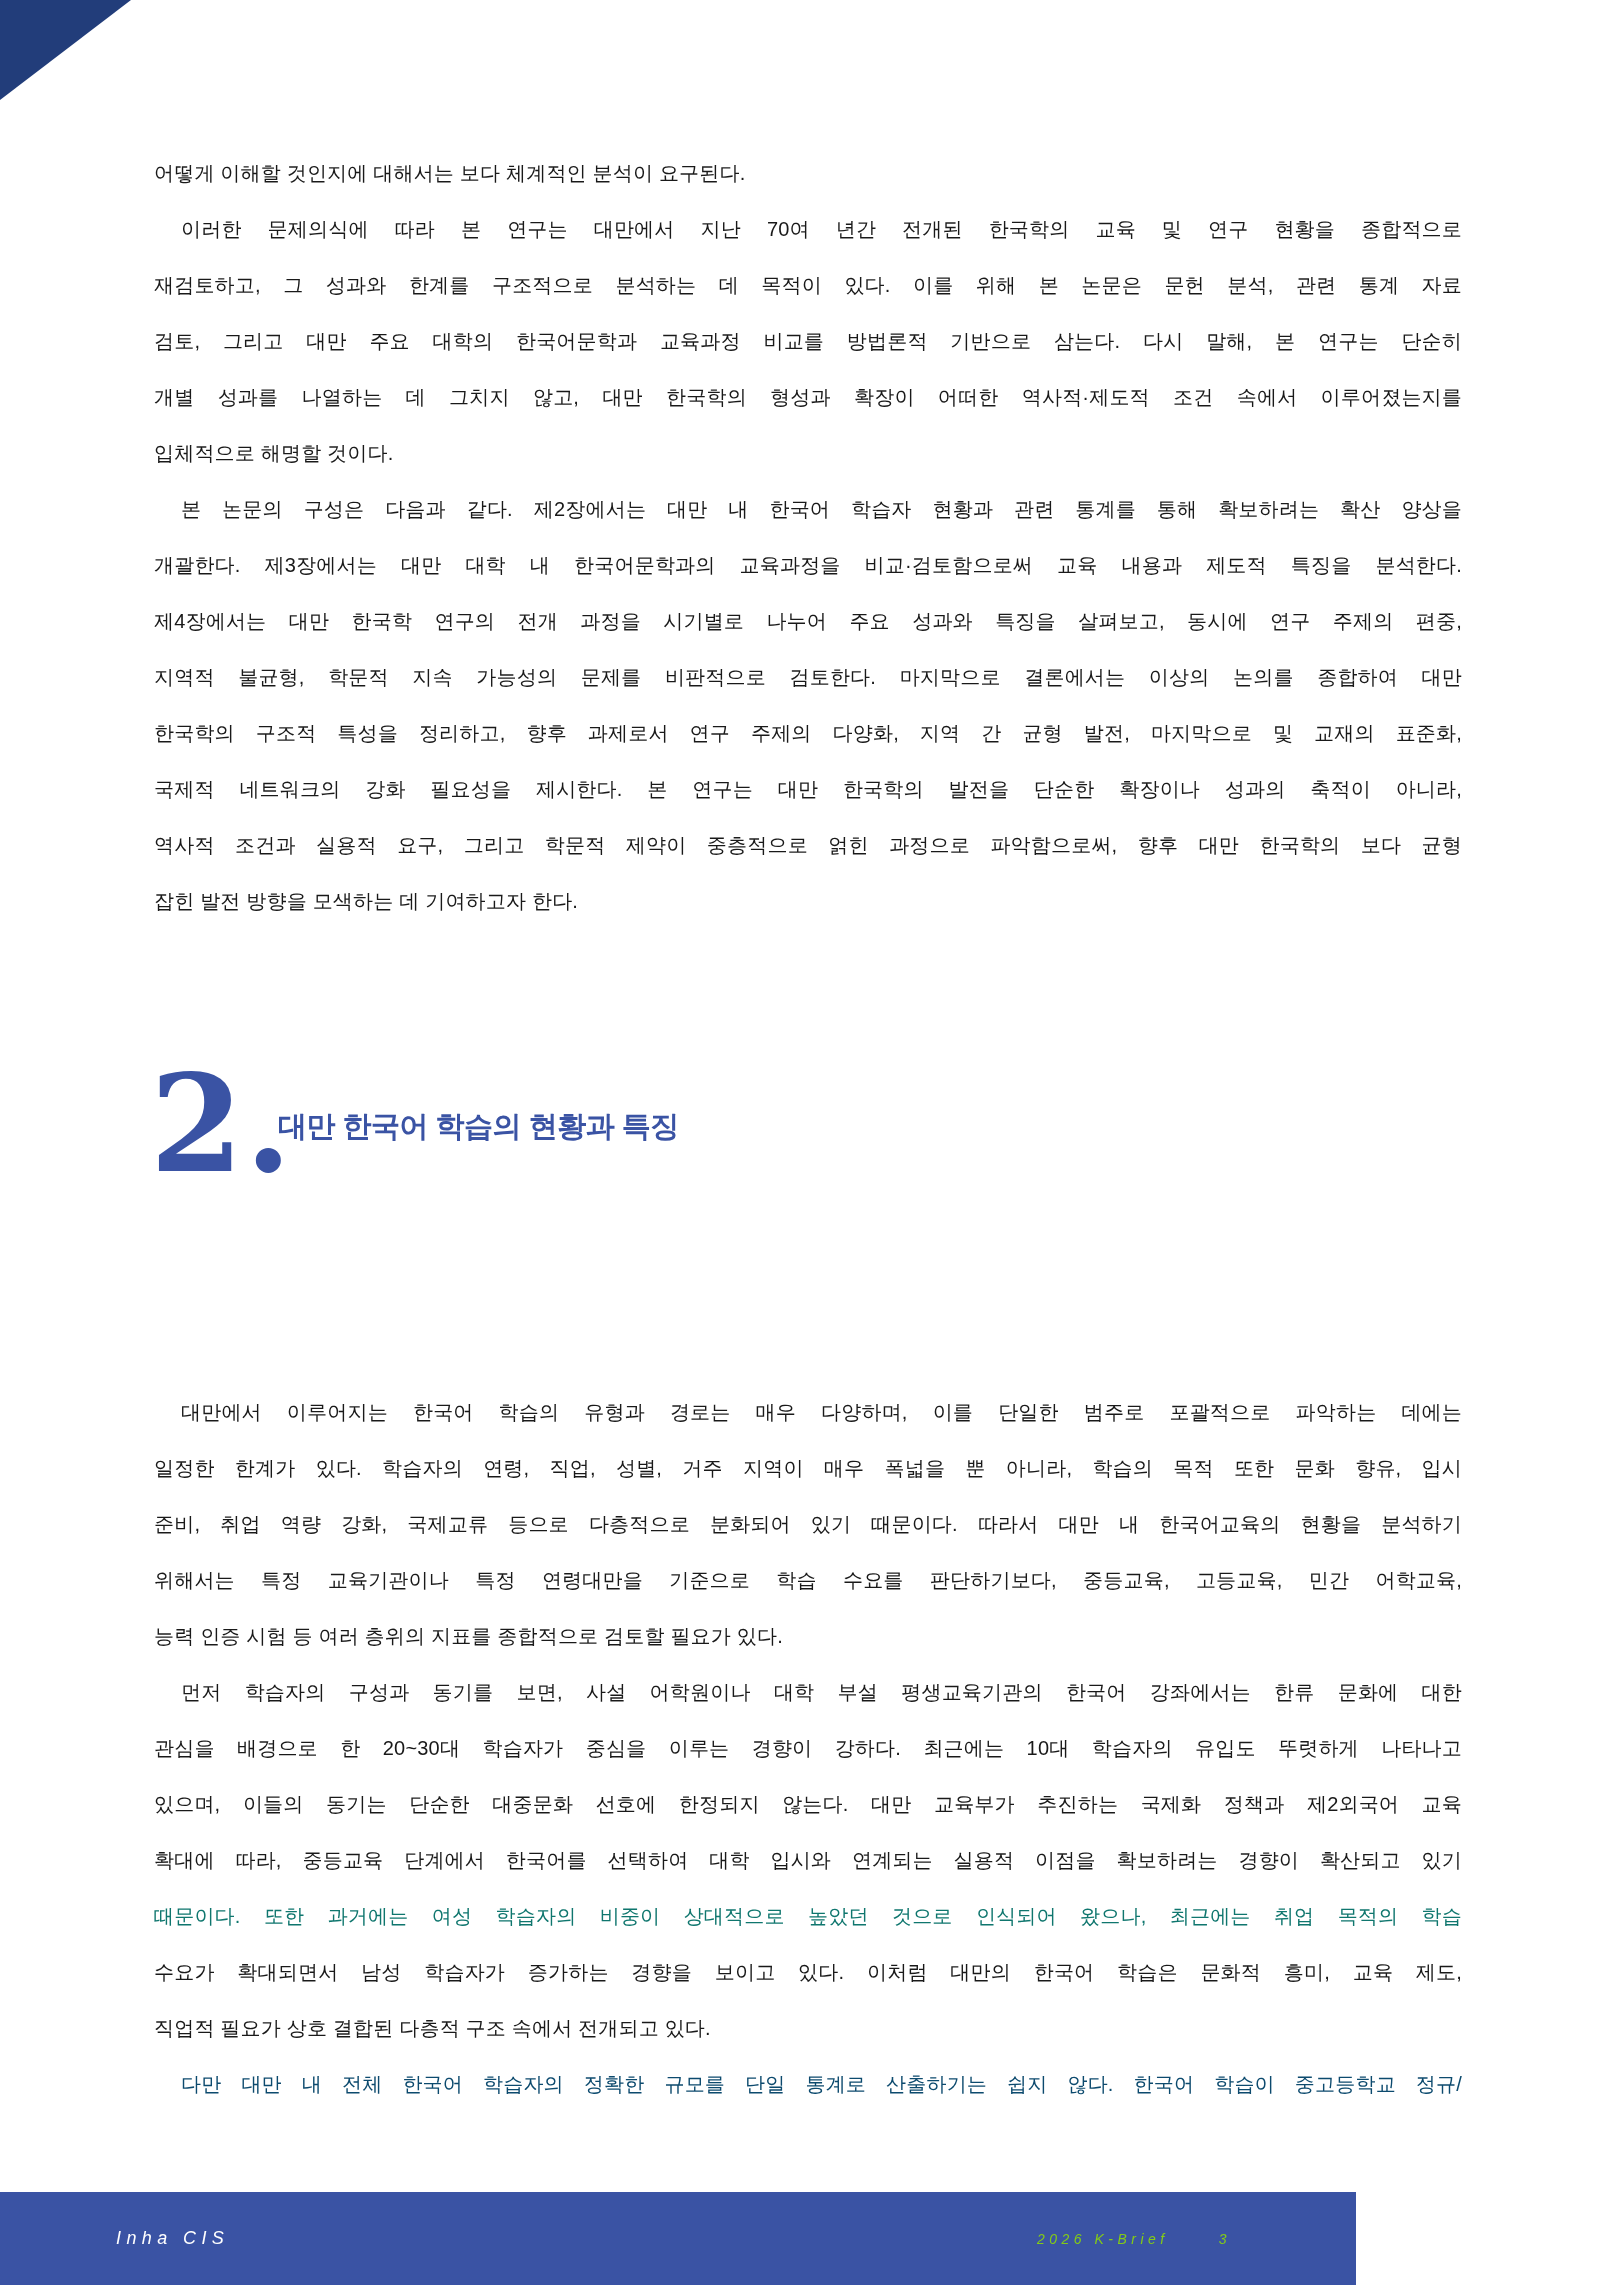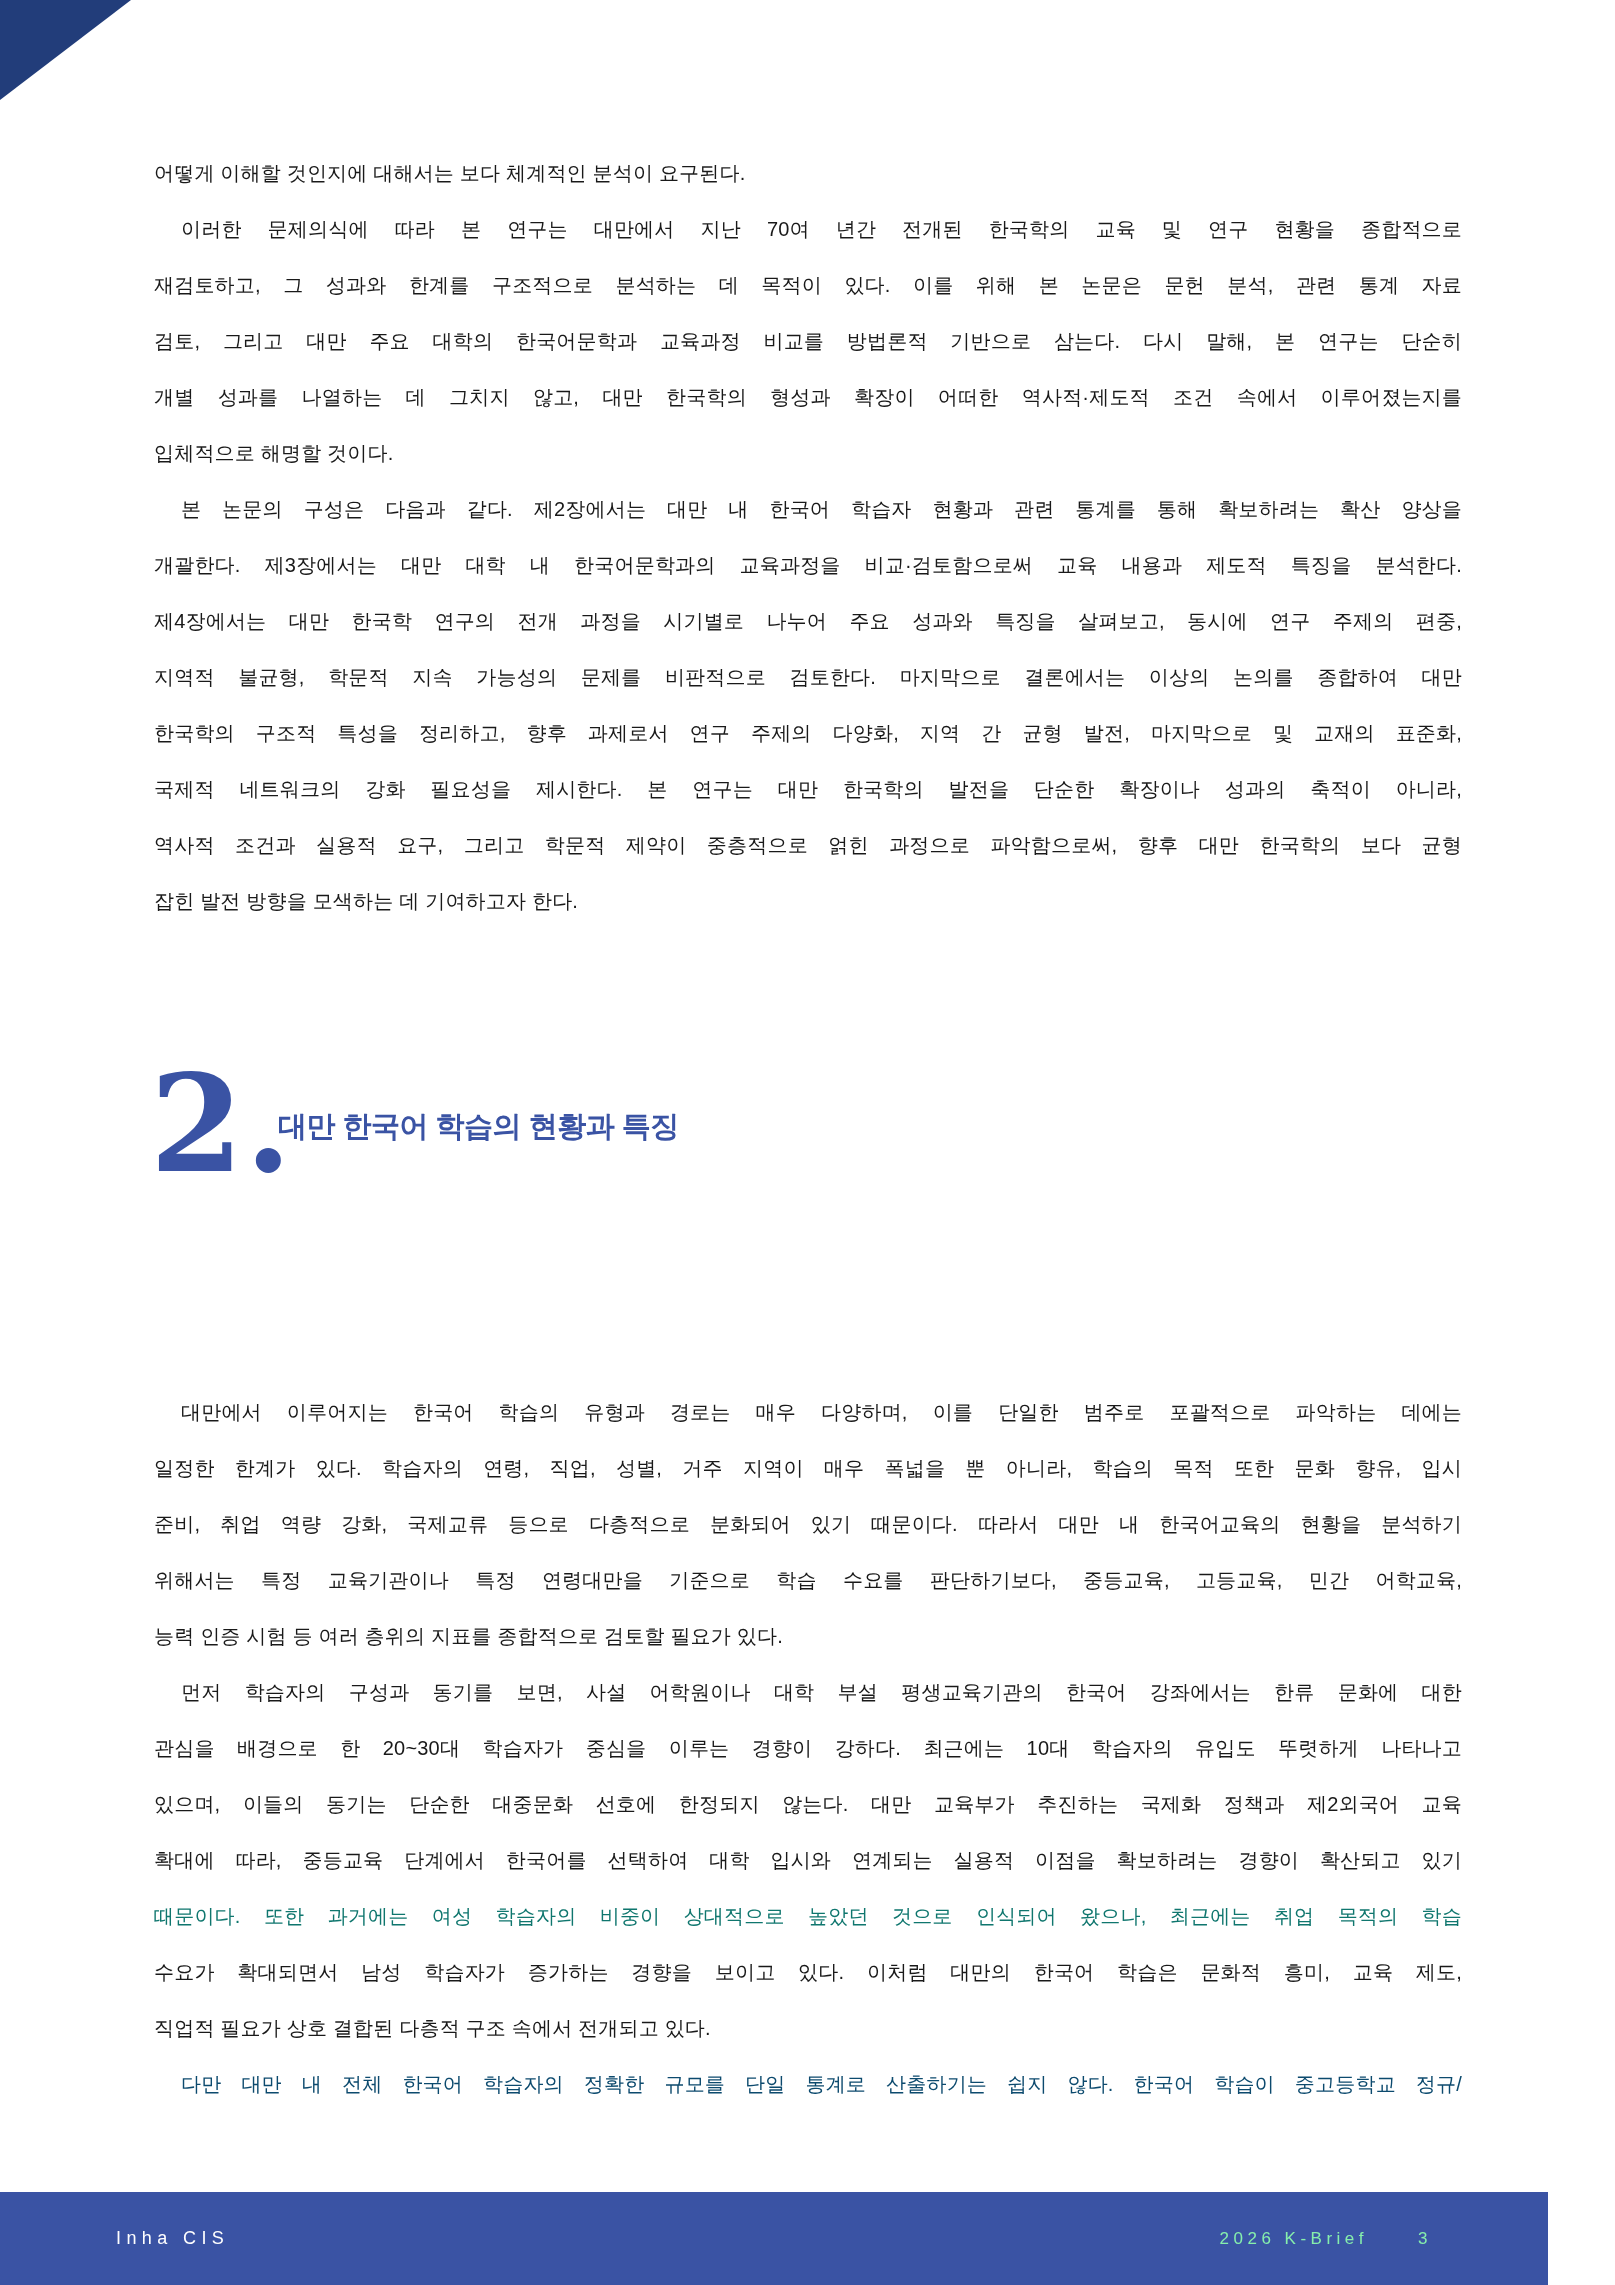--- a/index.html
+++ b/index.html
@@ -42,32 +42,32 @@
     letter-spacing:1.8px;
   }
   .section-title {
     position:absolute; left:278px; top:1106px;
     font-size:29px; font-weight:700; line-height:40px;
     letter-spacing:-0.5px;
   }
   
   .footer {
     position:absolute; left:0; bottom:0;
-    width:1548px; height:93px;
-    display:flex; align-items:center;
+    width:1356px; height:93px;
+    display:flex; align-items:center;font-style:italic;
   }
   .footer-left {
     position:absolute; left:116px;
     color:#ffffff; font-size:18px; font-weight:500;
     letter-spacing:5.4px;
   }
   .footer-right {
-    position:absolute; right:116px;
+    position:absolute; right:125px;
     display:flex; align-items:center; gap:50px;
-    color:#86efac; font-size:17px; font-weight:400;
+    color:#84cc16; font-size:14px; font-weight:400;
     letter-spacing:4.5px;
   }
 </style>
 </head>
 <body>
 
 <div class="page">
 
   <div class="corner-triangle" style="border-top-color: rgb(34, 61, 122);"></div>
 

